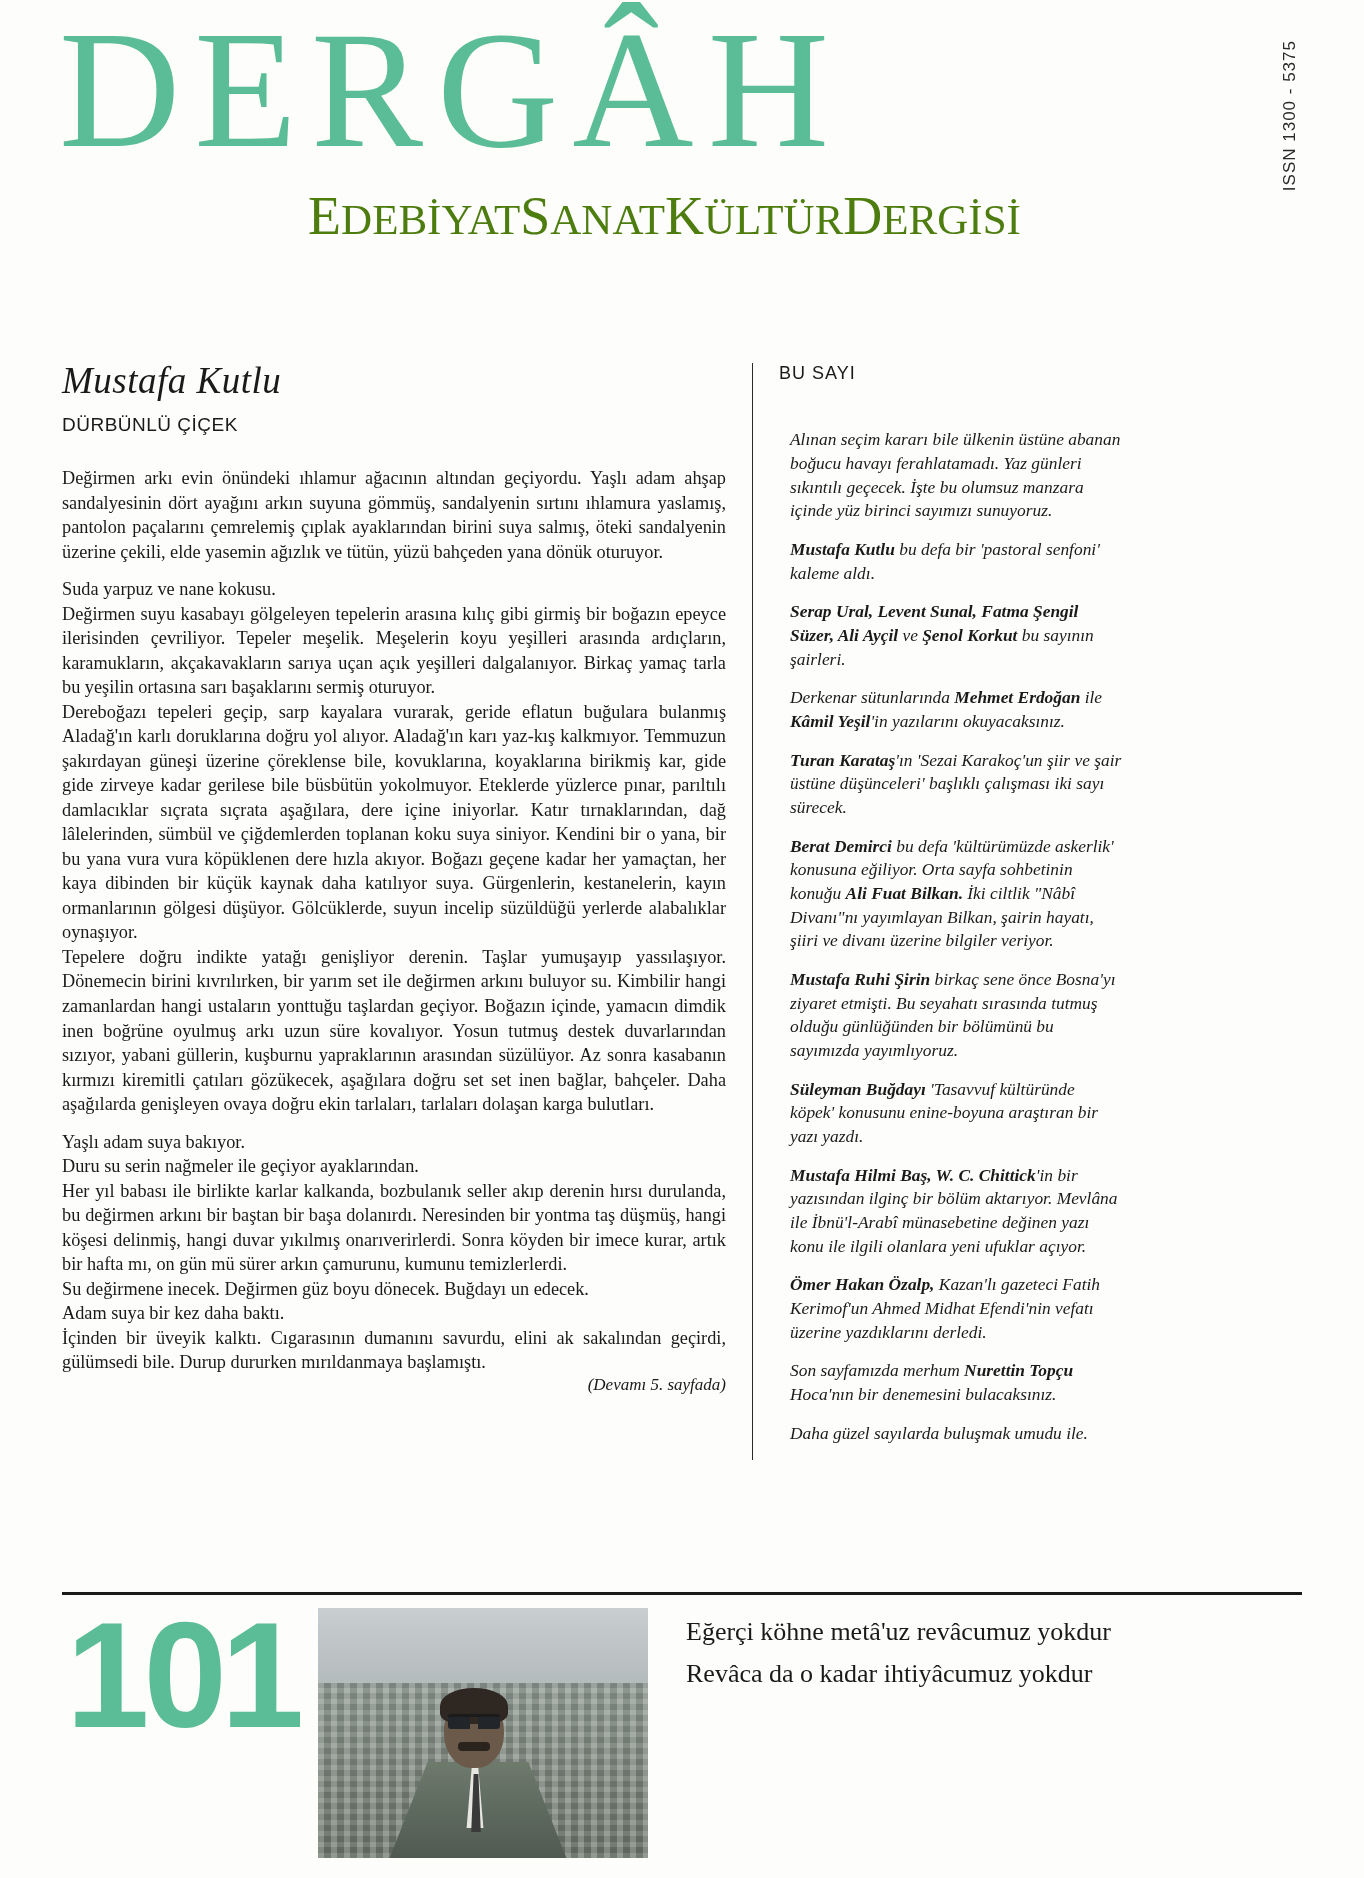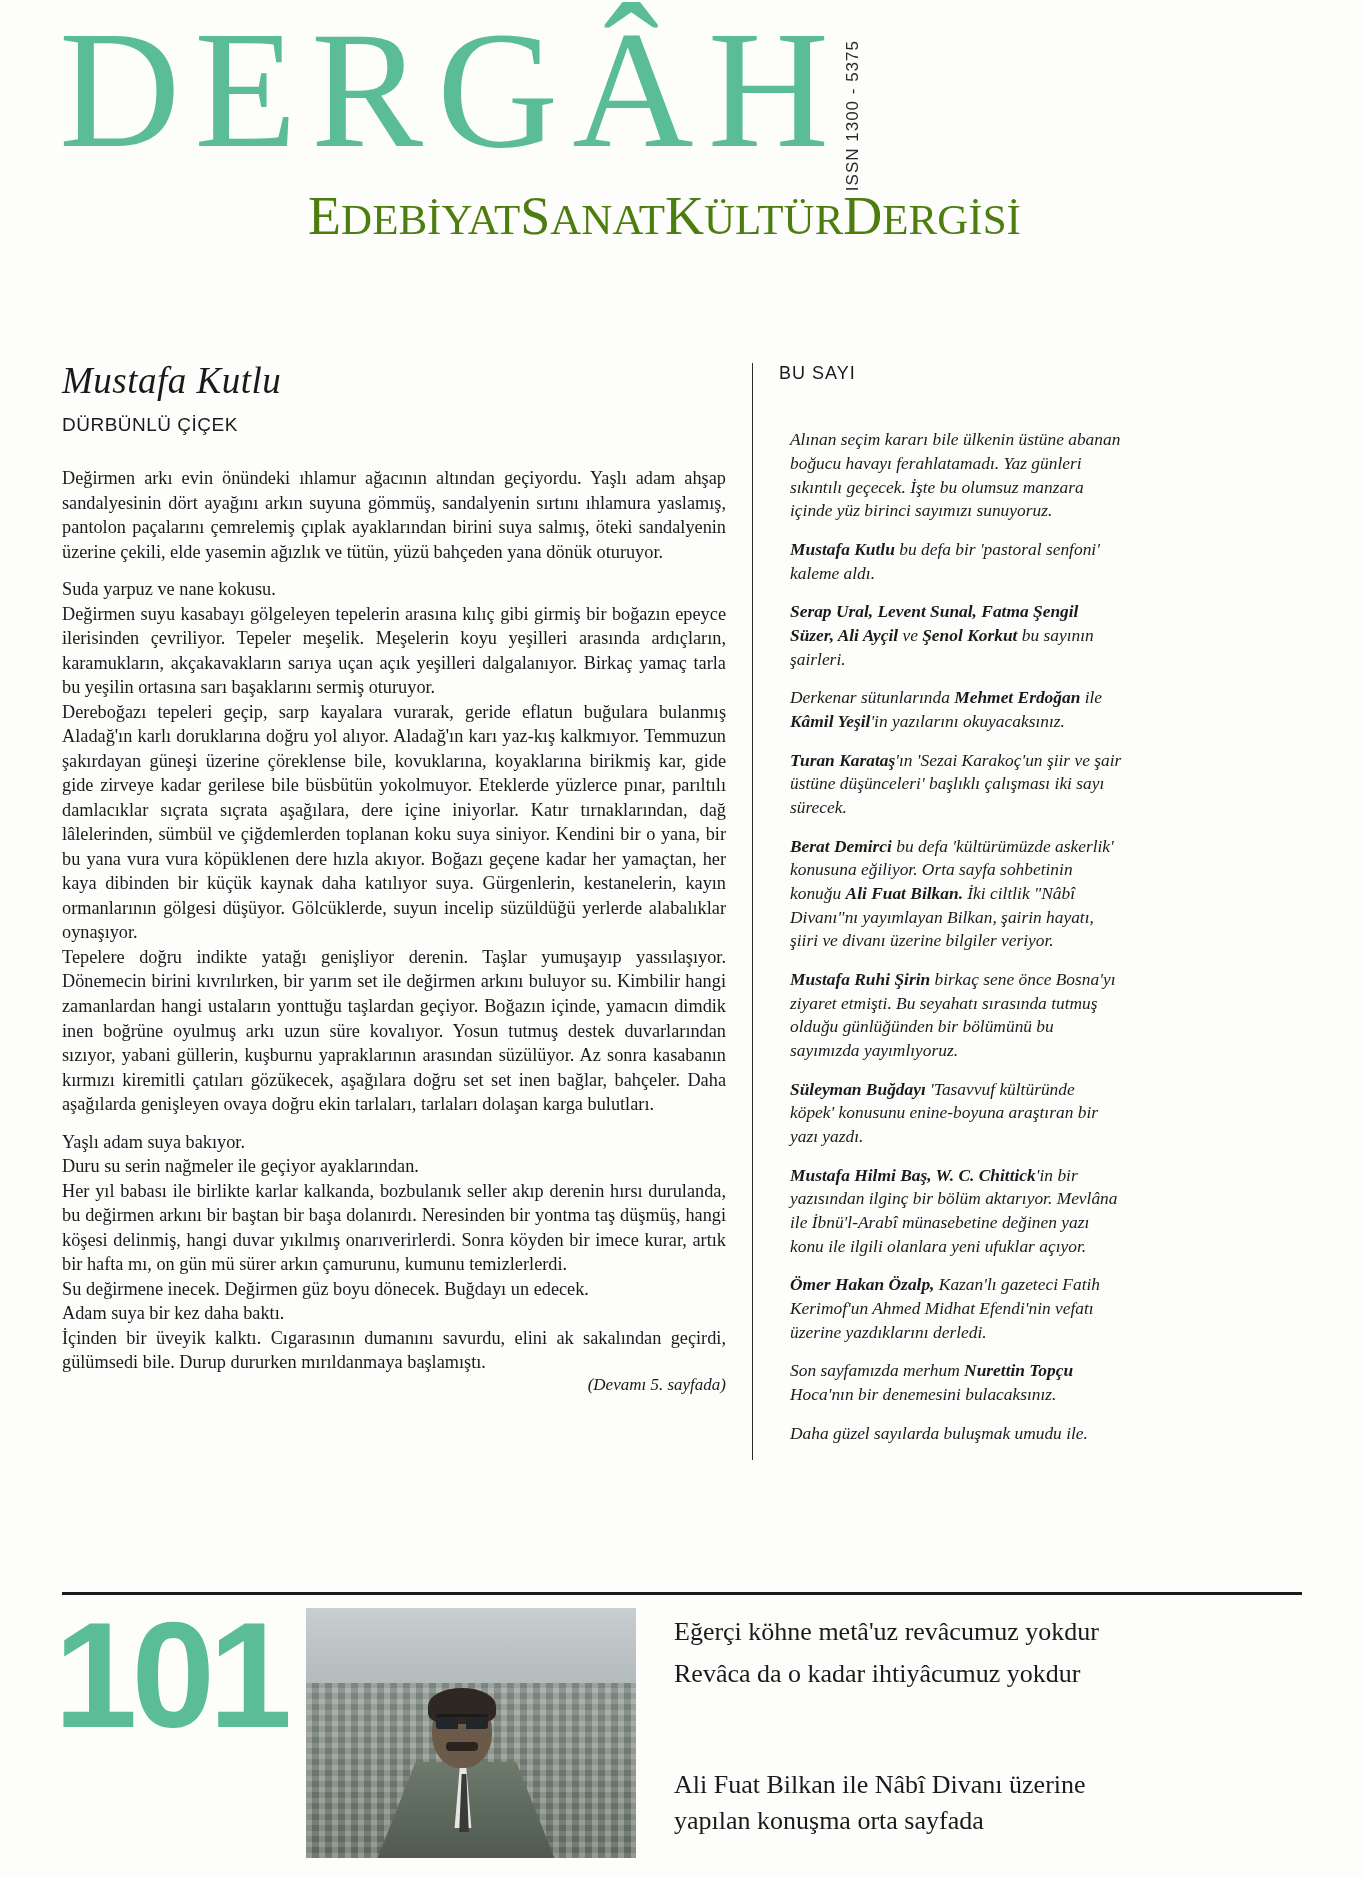--- a/index.html
+++ b/index.html
@@ -25,20 +25,21 @@
   }
 
   
   .masthead {
     position: relative;
     padding: 10px 60px 0 55px;
   }
   .logo-row {
     display: flex;
     align-items: flex-start;
+    justify-content: space-between;
   }
   .logo-word {
     font-family: "Liberation Serif", serif;
     color: #5bbd97;
     font-size: 168px;
     line-height: 0.95;
     letter-spacing: 14px;
     font-weight: 400;
     white-space: nowrap;
     margin-left: 4px;
@@ -141,21 +142,21 @@
     position: absolute;
     left: 62px;
     right: 62px;
     top: 1592px;
     height: 3px;
     background: #1a1a1a;
   }
   .bottom {
     position: absolute;
     top: 1608px;
-    left: 54px;
+    left: 66px;
     right: 62px;
     display: flex;
     align-items: flex-start;
   }
   .issue-number {
     font-family: "Liberation Sans", sans-serif;
     color: #5bbd97;
     font-size: 150px;
     font-weight: bold;
     line-height: 0.9;
@@ -311,20 +312,16 @@
       <div class="man-hair"></div>
       <div class="glasses"></div>
       <div class="mustache"></div>
     </div>
 
     <div class="bottom-right">
       <div class="couplet">
         <div>Eğerçi köhne metâ'uz revâcumuz yokdur</div>
         <div>Revâca da o kadar ihtiyâcumuz yokdur</div>
       </div>
-      <div class="interview">
-        <div>Ali Fuat Bilkan ile Nâbî Divanı üzerine</div>
-        <div>yapılan konuşma orta sayfada</div>
-      </div>
     </div>
   </div>
 
 </div>
 
 </body></html>

